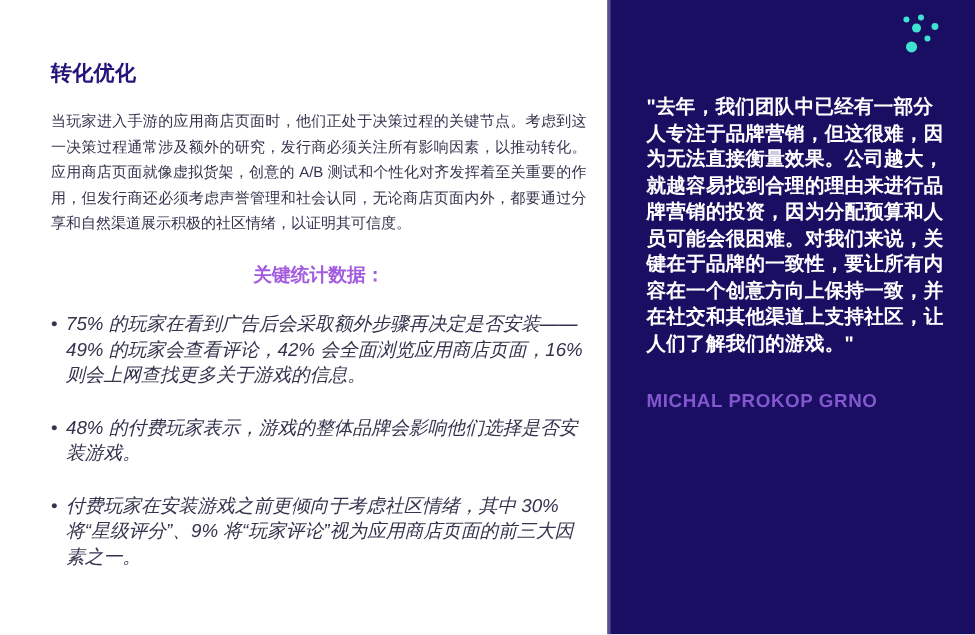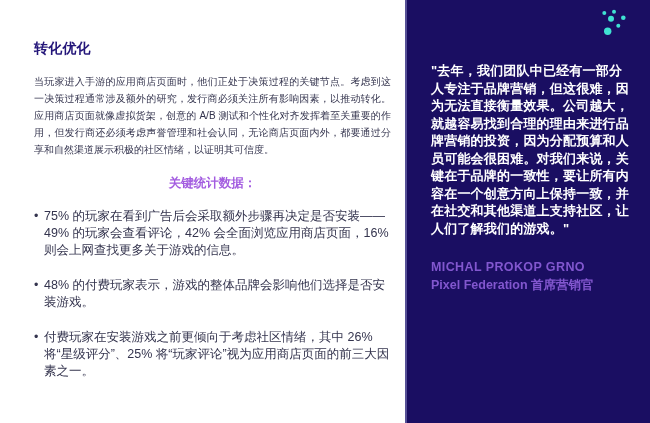--- a/index.html
+++ b/index.html
@@ -56,20 +56,21 @@
     line-height: 17px;
     color: var(--body_text, #34344e);
   }
   .stats-list .bullet {
     flex: 0 0 10px;
     width: 10px;
     color: var(--body_text, #34344e);
   }
   .stats-list .bullet-text {
     flex: 1;
+    font-style: italic;
   }
 
   
   .quote-panel {
     position: absolute;
     left: 405px;
     top: 0;
     width: 245px;
     height: 423px;
     box-sizing: border-box;
@@ -118,34 +119,33 @@
       <li>
         <span class="bullet">•</span>
         <span class="bullet-text">75% 的玩家在看到广告后会采取额外步骤再决定是否安装——49% 的玩家会查看评论，42% 会全面浏览应用商店页面，16% 则会上网查找更多关于游戏的信息。</span>
       </li>
       <li>
         <span class="bullet">•</span>
         <span class="bullet-text">48% 的付费玩家表示，游戏的整体品牌会影响他们选择是否安装游戏。</span>
       </li>
       <li>
         <span class="bullet">•</span>
-        <span class="bullet-text">付费玩家在安装游戏之前更倾向于考虑社区情绪，其中 26% 将“星级评分”、25% 将“玩家评论”视为应用商店页面的前三大因素之一。</span>
+        <span class="bullet-text">付费玩家在安装游戏之前更倾向于考虑社区情绪，其中 30% 将“星级评分”、9% 将“玩家评论”视为应用商店页面的前三大因素之一。</span>
       </li>
     </ul>
   </div>
 
   <aside class="quote-panel">
     <svg class="dots-logo" viewBox="0 0 45 40" aria-hidden="true">
       <circle cx="12.3" cy="5" r="2"></circle>
       <circle cx="22" cy="3.7" r="2"></circle>
       <circle cx="19" cy="10.7" r="3"></circle>
       <circle cx="31.3" cy="9.7" r="2.3"></circle>
       <circle cx="26.3" cy="17.7" r="2"></circle>
       <circle cx="15.7" cy="23.3" r="3.7"></circle>
     </svg>
     <blockquote class="quote-text">"去年，我们团队中已经有一部分人专注于品牌营销，但这很难，因为无法直接衡量效果。公司越大，就越容易找到合理的理由来进行品牌营销的投资，因为分配预算和人员可能会很困难。对我们来说，关键在于品牌的一致性，要让所有内容在一个创意方向上保持一致，并在社交和其他渠道上支持社区，让人们了解我们的游戏。"</blockquote>
     <div class="attribution">
       <div class="author">MICHAL PROKOP GRNO</div>
-      <div class="author-title">Pixel Federation 首席营销官</div>
     </div>
   </aside>
 
 </div>
 
 </body></html>

